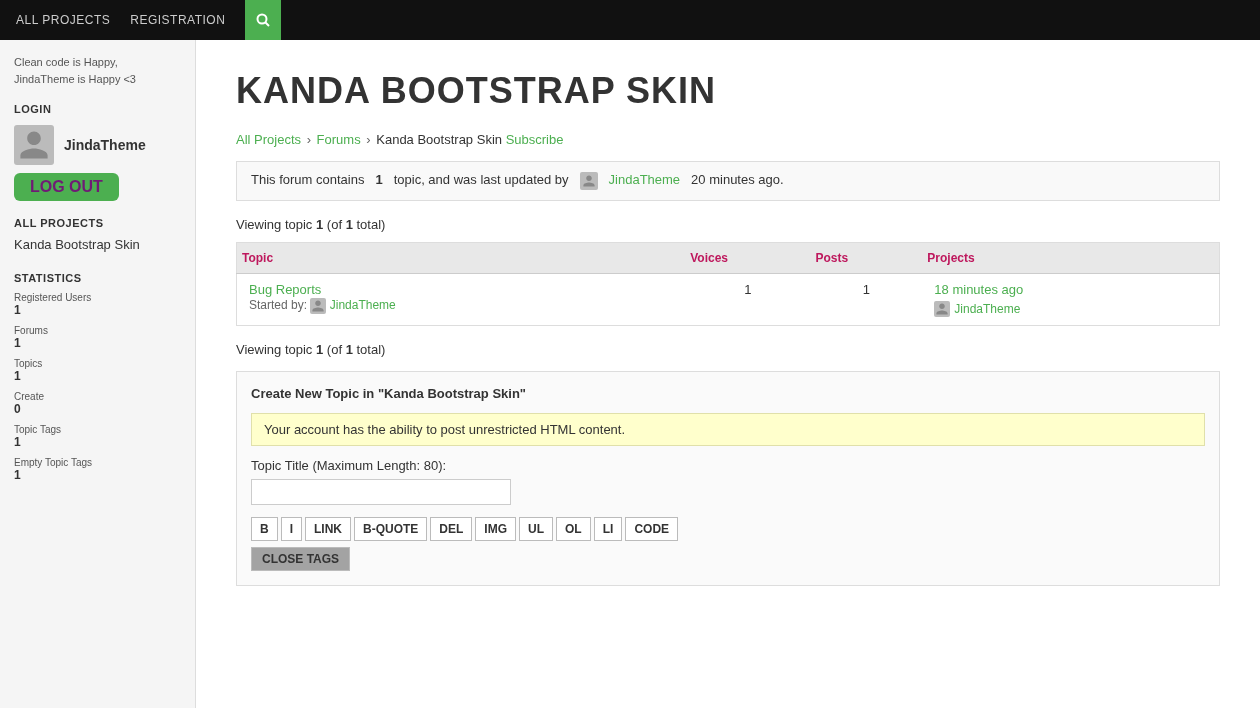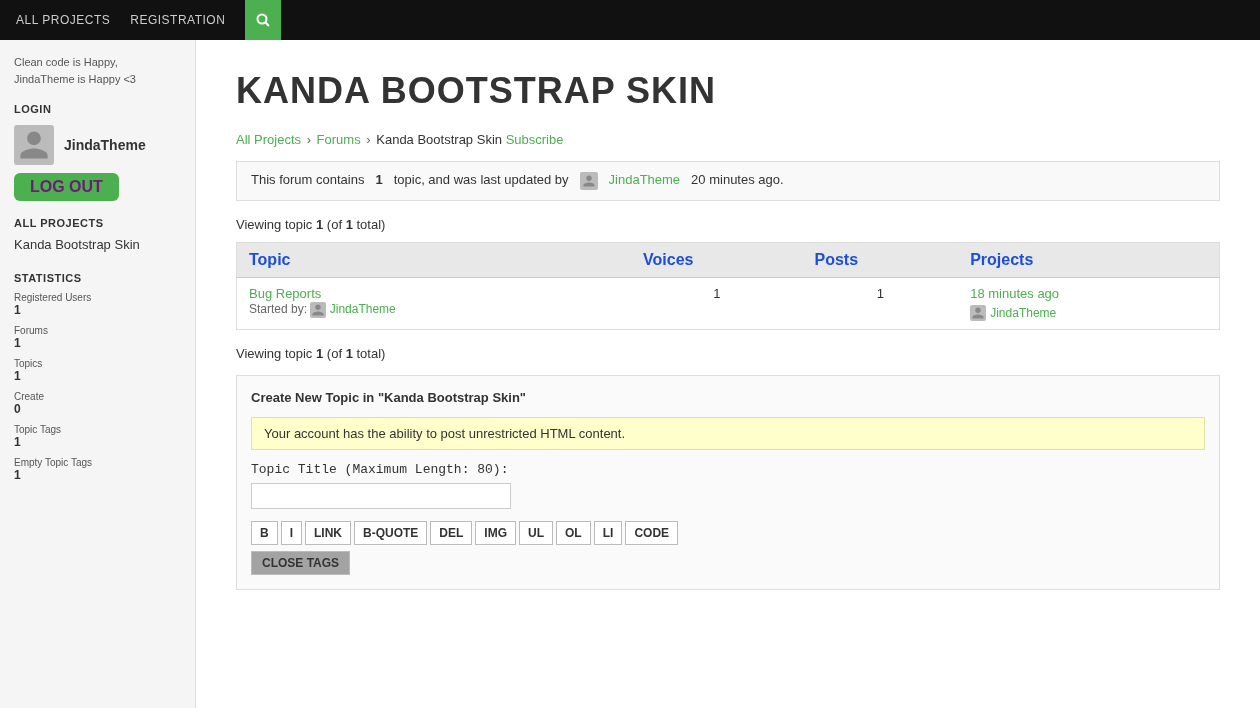--- a/index.html
+++ b/index.html
@@ -201,26 +201,26 @@
 
     
     #topic-table {
       width: 100%;
       border-collapse: collapse;
       margin-bottom: 16px;
       border: 1px solid #ddd;
     }
     #topic-table th {
       background: #e8e8e8;
-      padding: 8px 12px;
+      padding: 8px 5px;
       text-align: left;
-      font-size: 16px;
+      font-size: 12px;
       font-weight: bold;
       border-bottom: 1px solid #ccc;
-      color: #1d4ed8;
+      color: #be185d;
     }
     #topic-table td {
       padding: 8px 12px;
       border-bottom: 1px solid #eee;
       font-size: 13px;
       vertical-align: top;
     }
     #topic-table tr:last-child td {
       border-bottom: none;
     }
@@ -275,21 +275,20 @@
       border: 1px solid #e0e0aa;
       padding: 8px 12px;
       font-size: 13px;
       margin-bottom: 12px;
       color: #333;
     }
     #topic-title-label {
       font-size: 13px;
       color: #333;
       margin-bottom: 6px;
-      font-family: Liberation Mono, monospace;
     }
     #topic-title-input {
       width: 260px;
       height: 26px;
       border: 1px solid #ccc;
       padding: 2px 6px;
       font-size: 13px;
       display: block;
       margin-bottom: 12px;
     }

